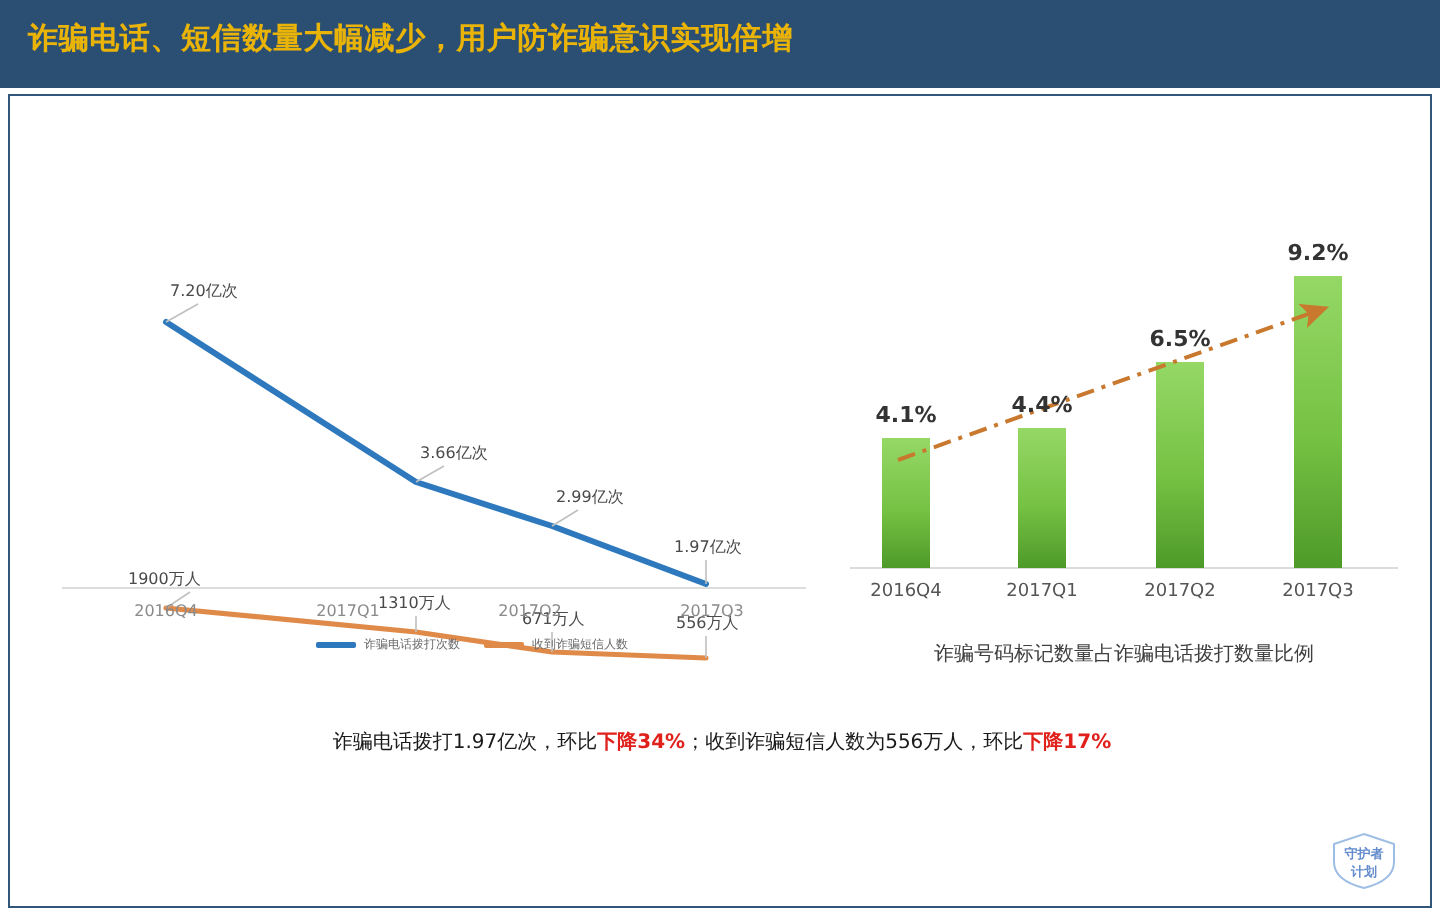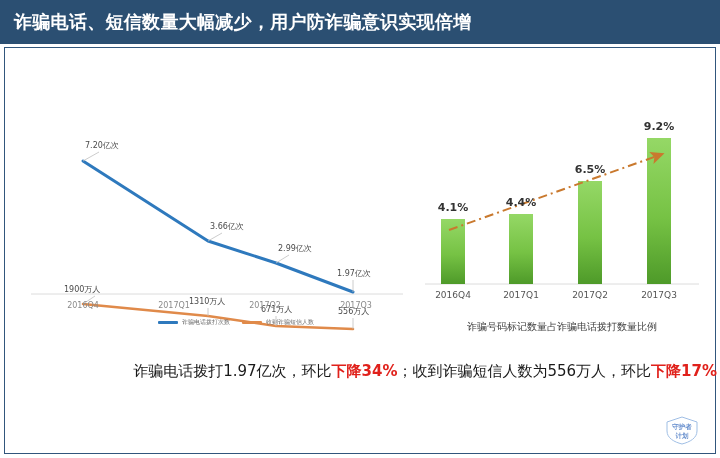--- a/index.html
+++ b/index.html
@@ -25,22 +25,22 @@
     top: 0;
     width: 720px;
     height: 44px;
     background: #2b4f72;
     box-sizing: border-box;
   }
   #title-text {
     position: absolute;
     left: 14px;
     top: 10px;
-    color: #ffffff;
-    font-size: 18px;
+    color: #eab308;
+    font-size: 15px;
     font-weight: bold;
     letter-spacing: 0.3px;
     white-space: nowrap;
   }
   
   #body-panel {
     position: absolute;
     left: 4px;
     top: 47px;
     width: 712px;
@@ -106,25 +106,24 @@
   }
   
   #summary {
     position: absolute;
     left: 0;
     top: 312px;
     width: 712px;
     text-align: center;
   }
   .summary-line {
-    font-size: 15px;
+    font-size: 10px;
     color: #1a1a1a;
     line-height: 23px;
     white-space: nowrap;
-    text-align: right;
   }
   .em-red {
     color: #e0211b;
     font-weight: bold;
   }
   
   #watermark {
     position: absolute;
     right: 10px;
     bottom: 8px;

